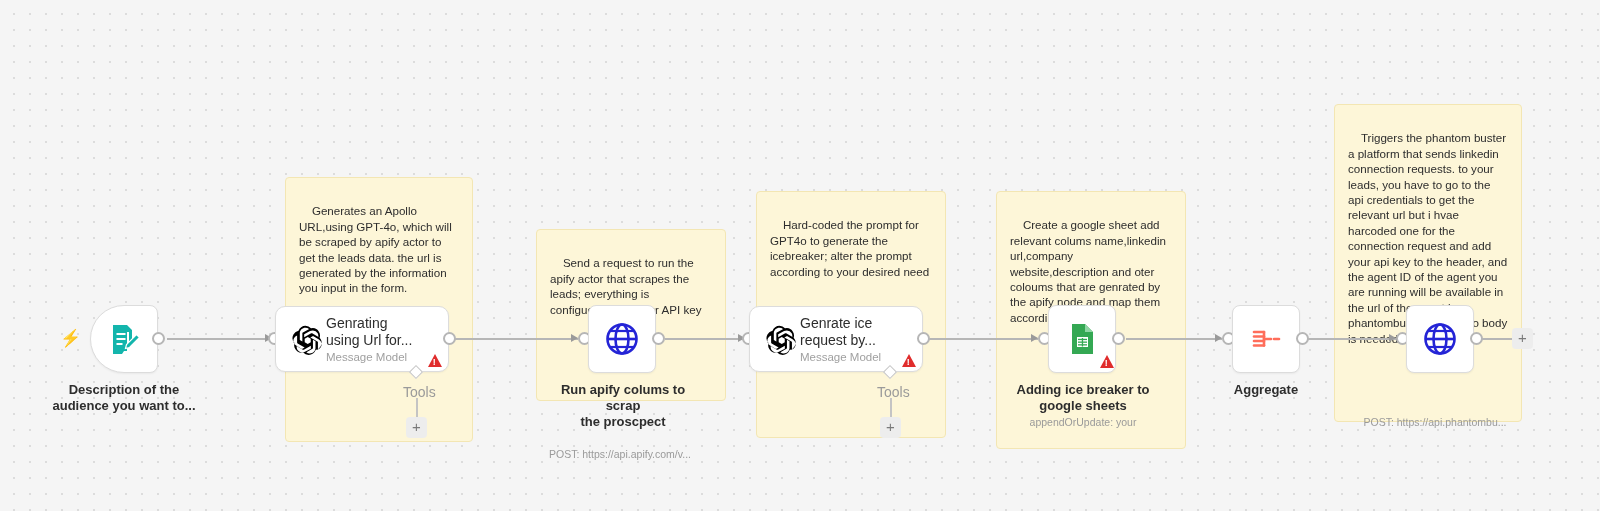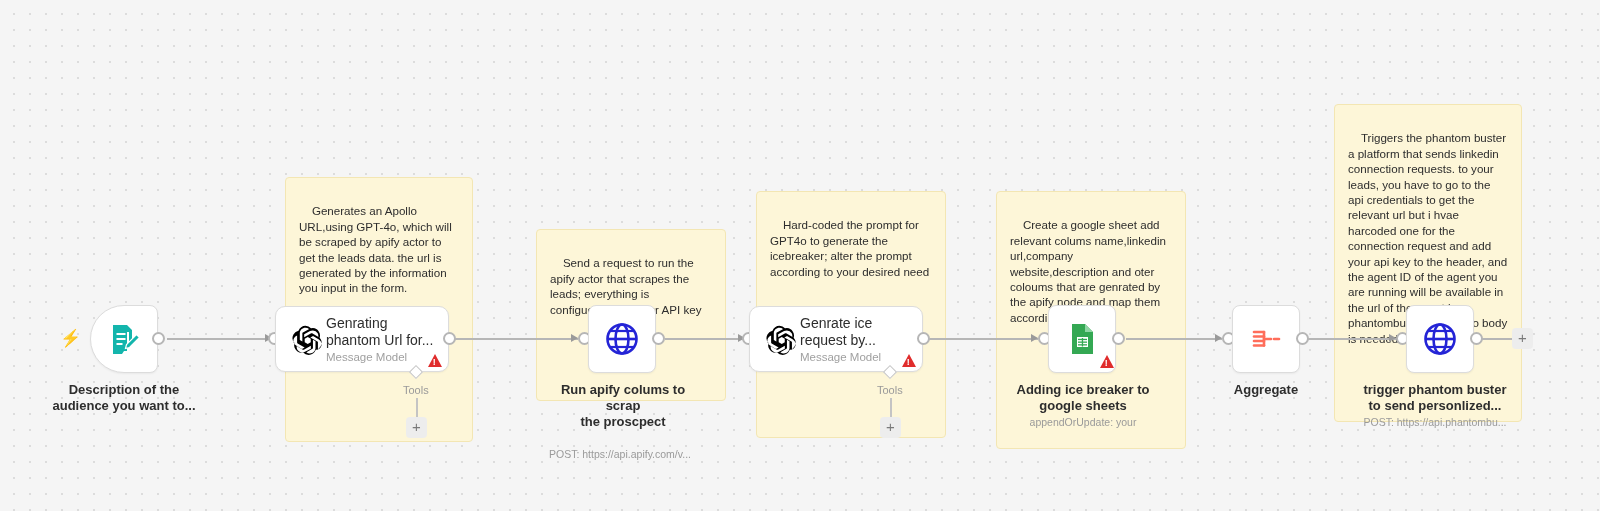--- a/index.html
+++ b/index.html
@@ -126,21 +126,21 @@
   
   .diamond {
     position: absolute;
     width: 10px; height: 10px;
     background: #ffffff;
     border: 1.6px solid #c4c4c4;
     transform: rotate(45deg);
   }
   .tools-label {
     position: absolute;
-    font-size: 11px;
+    font-size: 14px;
     color: #9a9a9a;
   }
   .tools-stem {
     position: absolute;
     width: 1.6px;
     background: #c4c4c4;
   }
   .plus-btn {
     position: absolute;
     width: 21px; height: 21px;
@@ -232,21 +232,21 @@
   <div class="port" style="left:268px; top:332px;"></div>
   <div class="node wide" style="left:275px; top:306px;">
     <span class="icon-openai">
       <svg width="35" height="35" viewBox="0 0 40 40">
         <path fill="#000000" d="M20 4.2c-3.7 0-6.9 2.4-8 5.8a8.4 8.4 0 0 0-5.6 4.1 8.4 8.4 0 0 0 1 9.9 8.4 8.4 0 0 0 .9 6.9 8.4 8.4 0 0 0 9 4 8.4 8.4 0 0 0 6.3 2.8c3.7 0 6.9-2.3 8-5.7a8.4 8.4 0 0 0 5.6-4.1 8.4 8.4 0 0 0-1-9.9 8.4 8.4 0 0 0-.9-6.9 8.4 8.4 0 0 0-9-4A8.4 8.4 0 0 0 20 4.2zm0 2.5c1.5 0 2.9.5 4 1.4l-.2.1-6.8 3.9a1.1 1.1 0 0 0-.6 1v9.2l-2.9-1.7v-7.7c0-3.4 2.8-6.2 6.5-6.2zm8.5 3a6.3 6.3 0 0 1 5.4 3.1c.7 1.3.9 2.8.7 4.2l-.2-.2-6.8-3.9a1.1 1.1 0 0 0-1.1 0l-8 4.6v-3.4l6.7-3.8c.9-.4 1.8-.6 3.3-.6zM10.4 15.5v8a1.1 1.1 0 0 0 .6 1l8 4.6-3 1.7-6.7-3.9a6.2 6.2 0 0 1-2.3-8.5 6.3 6.3 0 0 1 3.4-2.9zm18.2.6 6.7 3.9a6.2 6.2 0 0 1 2.3 8.5 6.3 6.3 0 0 1-3.4 2.8v-8a1.1 1.1 0 0 0-.6-1l-8-4.6zM22.6 17l3.4 2v4l-3.4 2-3.5-2v-4zm5.9 3.4 2.9 1.7v7.7c0 3.4-2.8 6.2-6.5 6.2a6.5 6.5 0 0 1-4-1.4l.2-.1 6.8-3.9a1.1 1.1 0 0 0 .6-1zm-2.4 6.8v3.4L19.4 34a6.5 6.5 0 0 1-8.7-2.3 6.1 6.1 0 0 1-.7-4.2l.2.2 6.8 3.9a1.1 1.1 0 0 0 1.1 0z"></path>
       </svg>
     </span>
     <span class="wide-text">
       <div class="wide-title">
         <div>Genrating</div>
-        <div>phantom Url for...</div>
+        <div>using Url for...</div>
       </div>
       <div class="wide-sub">Message Model</div>
     </span>
   </div>
   <div class="warn" style="left:428px; top:354px;"></div>
   <div class="port" style="left:443px; top:332px;"></div>
   <div class="diamond" style="left:411px; top:367px;"></div>
   <div class="tools-label" style="left:403px; top:384px;">Tools</div>
   <div class="tools-stem" style="left:416px; top:398px; height:19px;"></div>
   <div class="plus-btn" style="left:406px; top:417px;">+</div>
@@ -341,21 +341,17 @@
       <svg width="36" height="36" viewBox="0 0 36 36">
         <circle cx="18" cy="18" r="14.5" fill="none" stroke="#2424d6" stroke-width="2.6"></circle>
         <ellipse cx="18" cy="18" rx="6.5" ry="14.5" fill="none" stroke="#2424d6" stroke-width="2.6"></ellipse>
         <line x1="3.5" y1="18" x2="32.5" y2="18" stroke="#2424d6" stroke-width="2.6"></line>
         <line x1="6.2" y1="10" x2="29.8" y2="10" stroke="#2424d6" stroke-width="2.2"></line>
         <line x1="6.2" y1="26" x2="29.8" y2="26" stroke="#2424d6" stroke-width="2.2"></line>
       </svg>
     </span>
   </div>
   <div class="port" style="left:1470px; top:332px;"></div>
-  <div class="node-caption" style="left:1355px; top:382px; width:160px;">
-    <div>trigger phantom buster</div>
-    <div>to send personlized...</div>
-  </div>
   <div class="node-sub" style="left:1355px; top:416px; width:160px;">POST: https://api.phantombu...</div>
 
   <div class="plus-btn" style="left:1512px; top:328px;">+</div>
 
 </div>
 
 </body></html>

